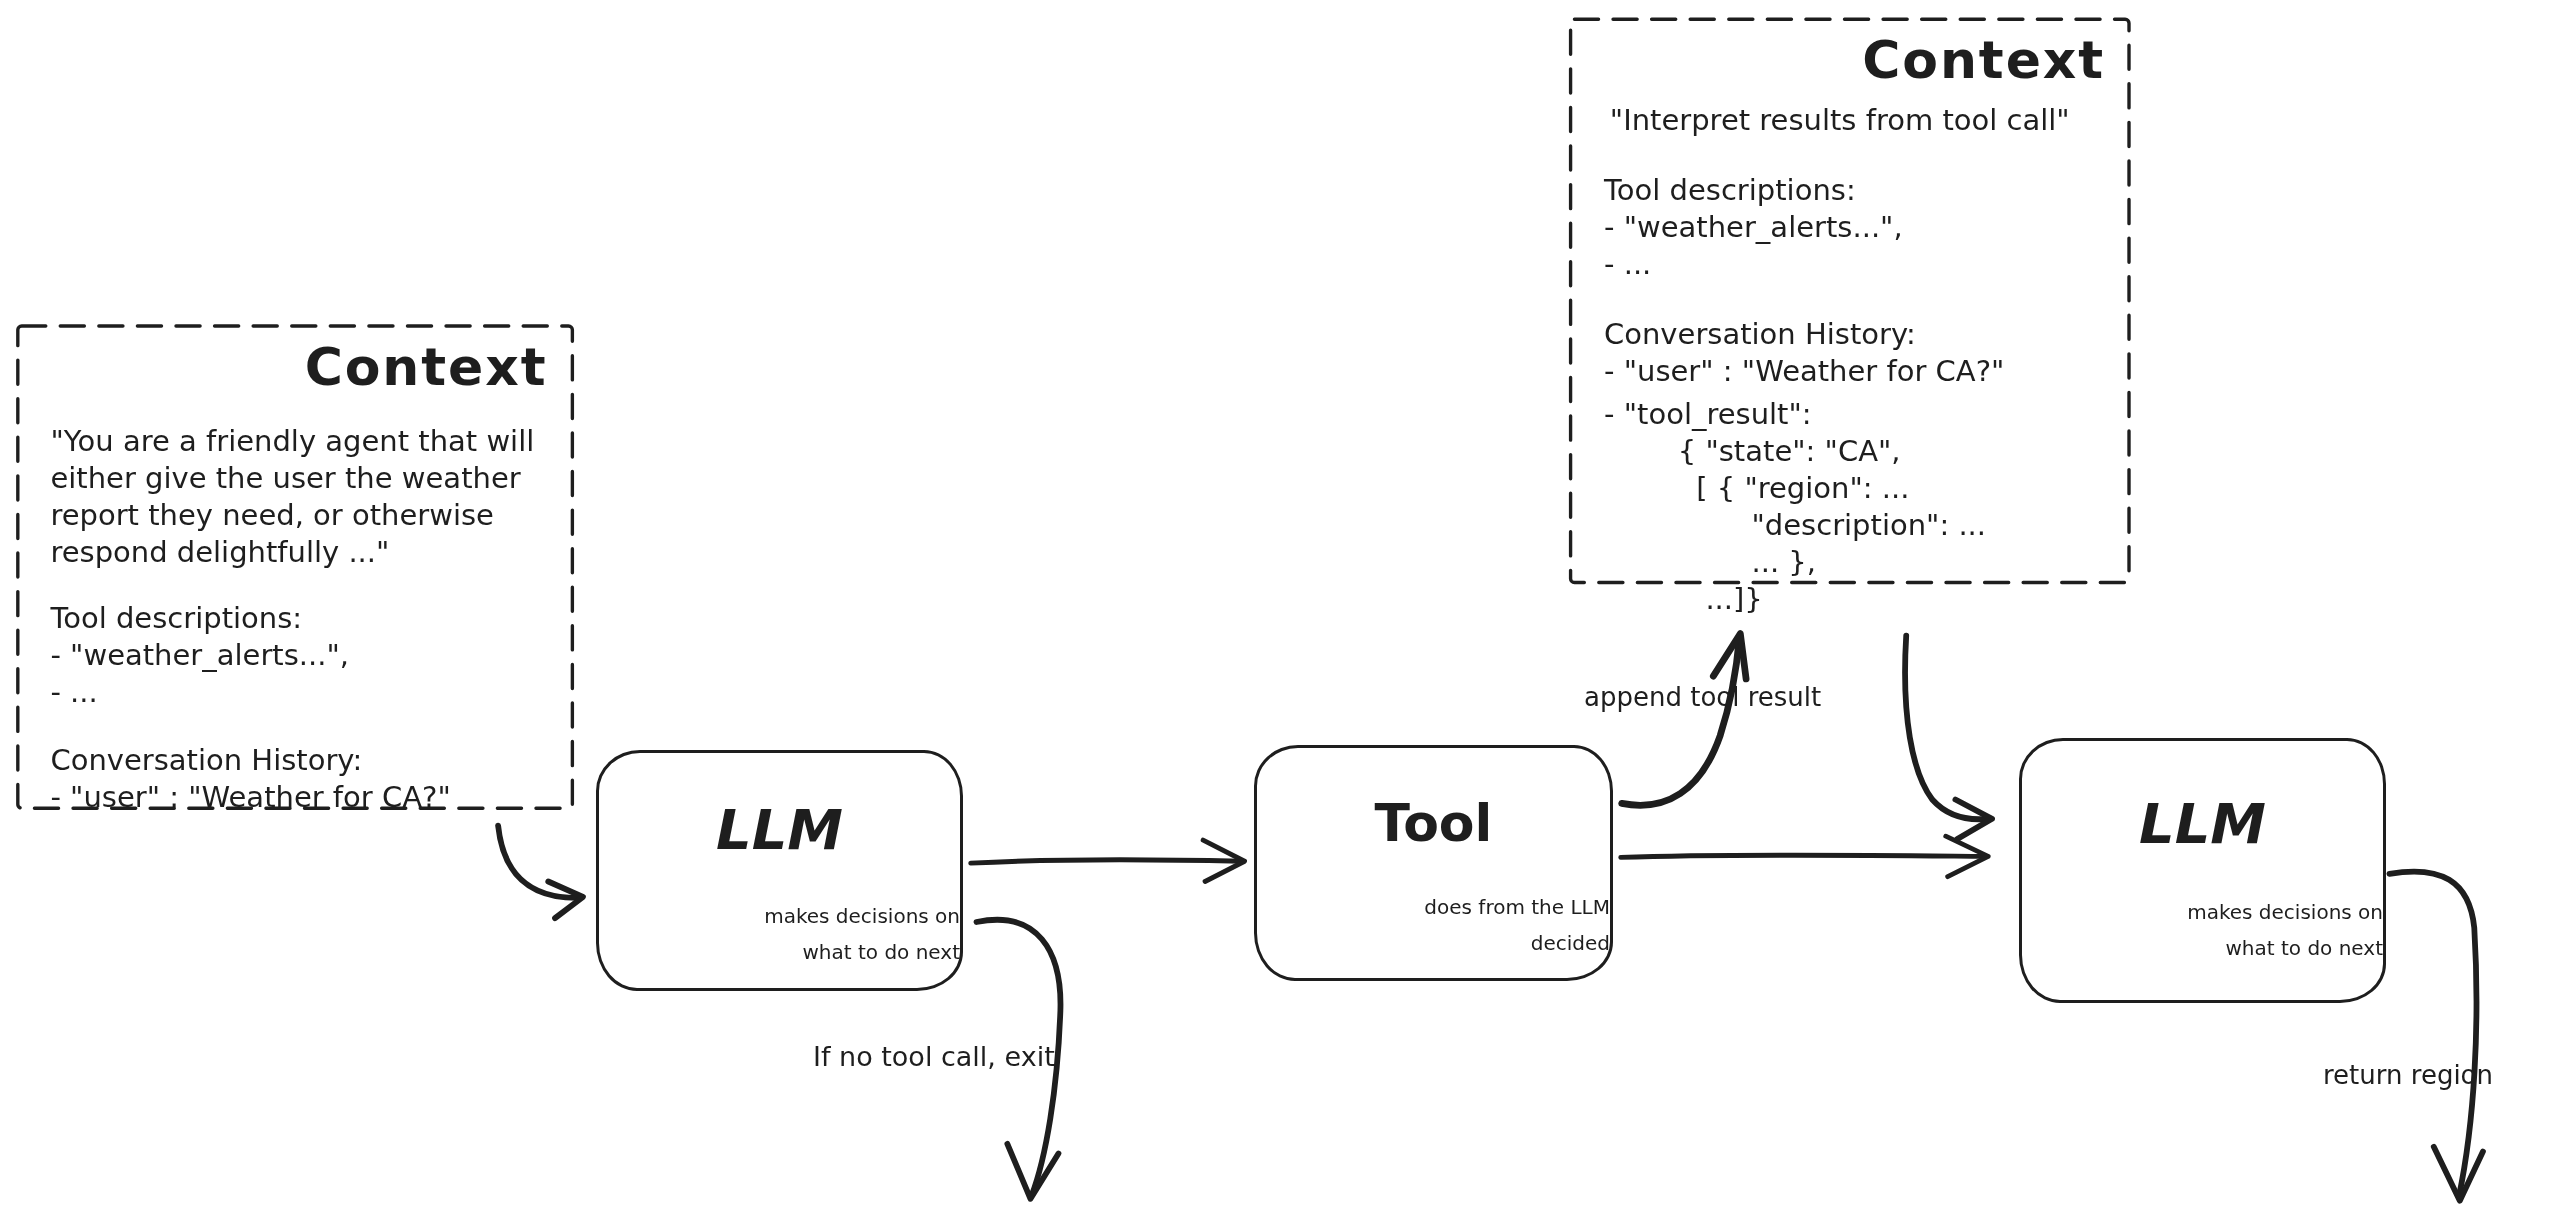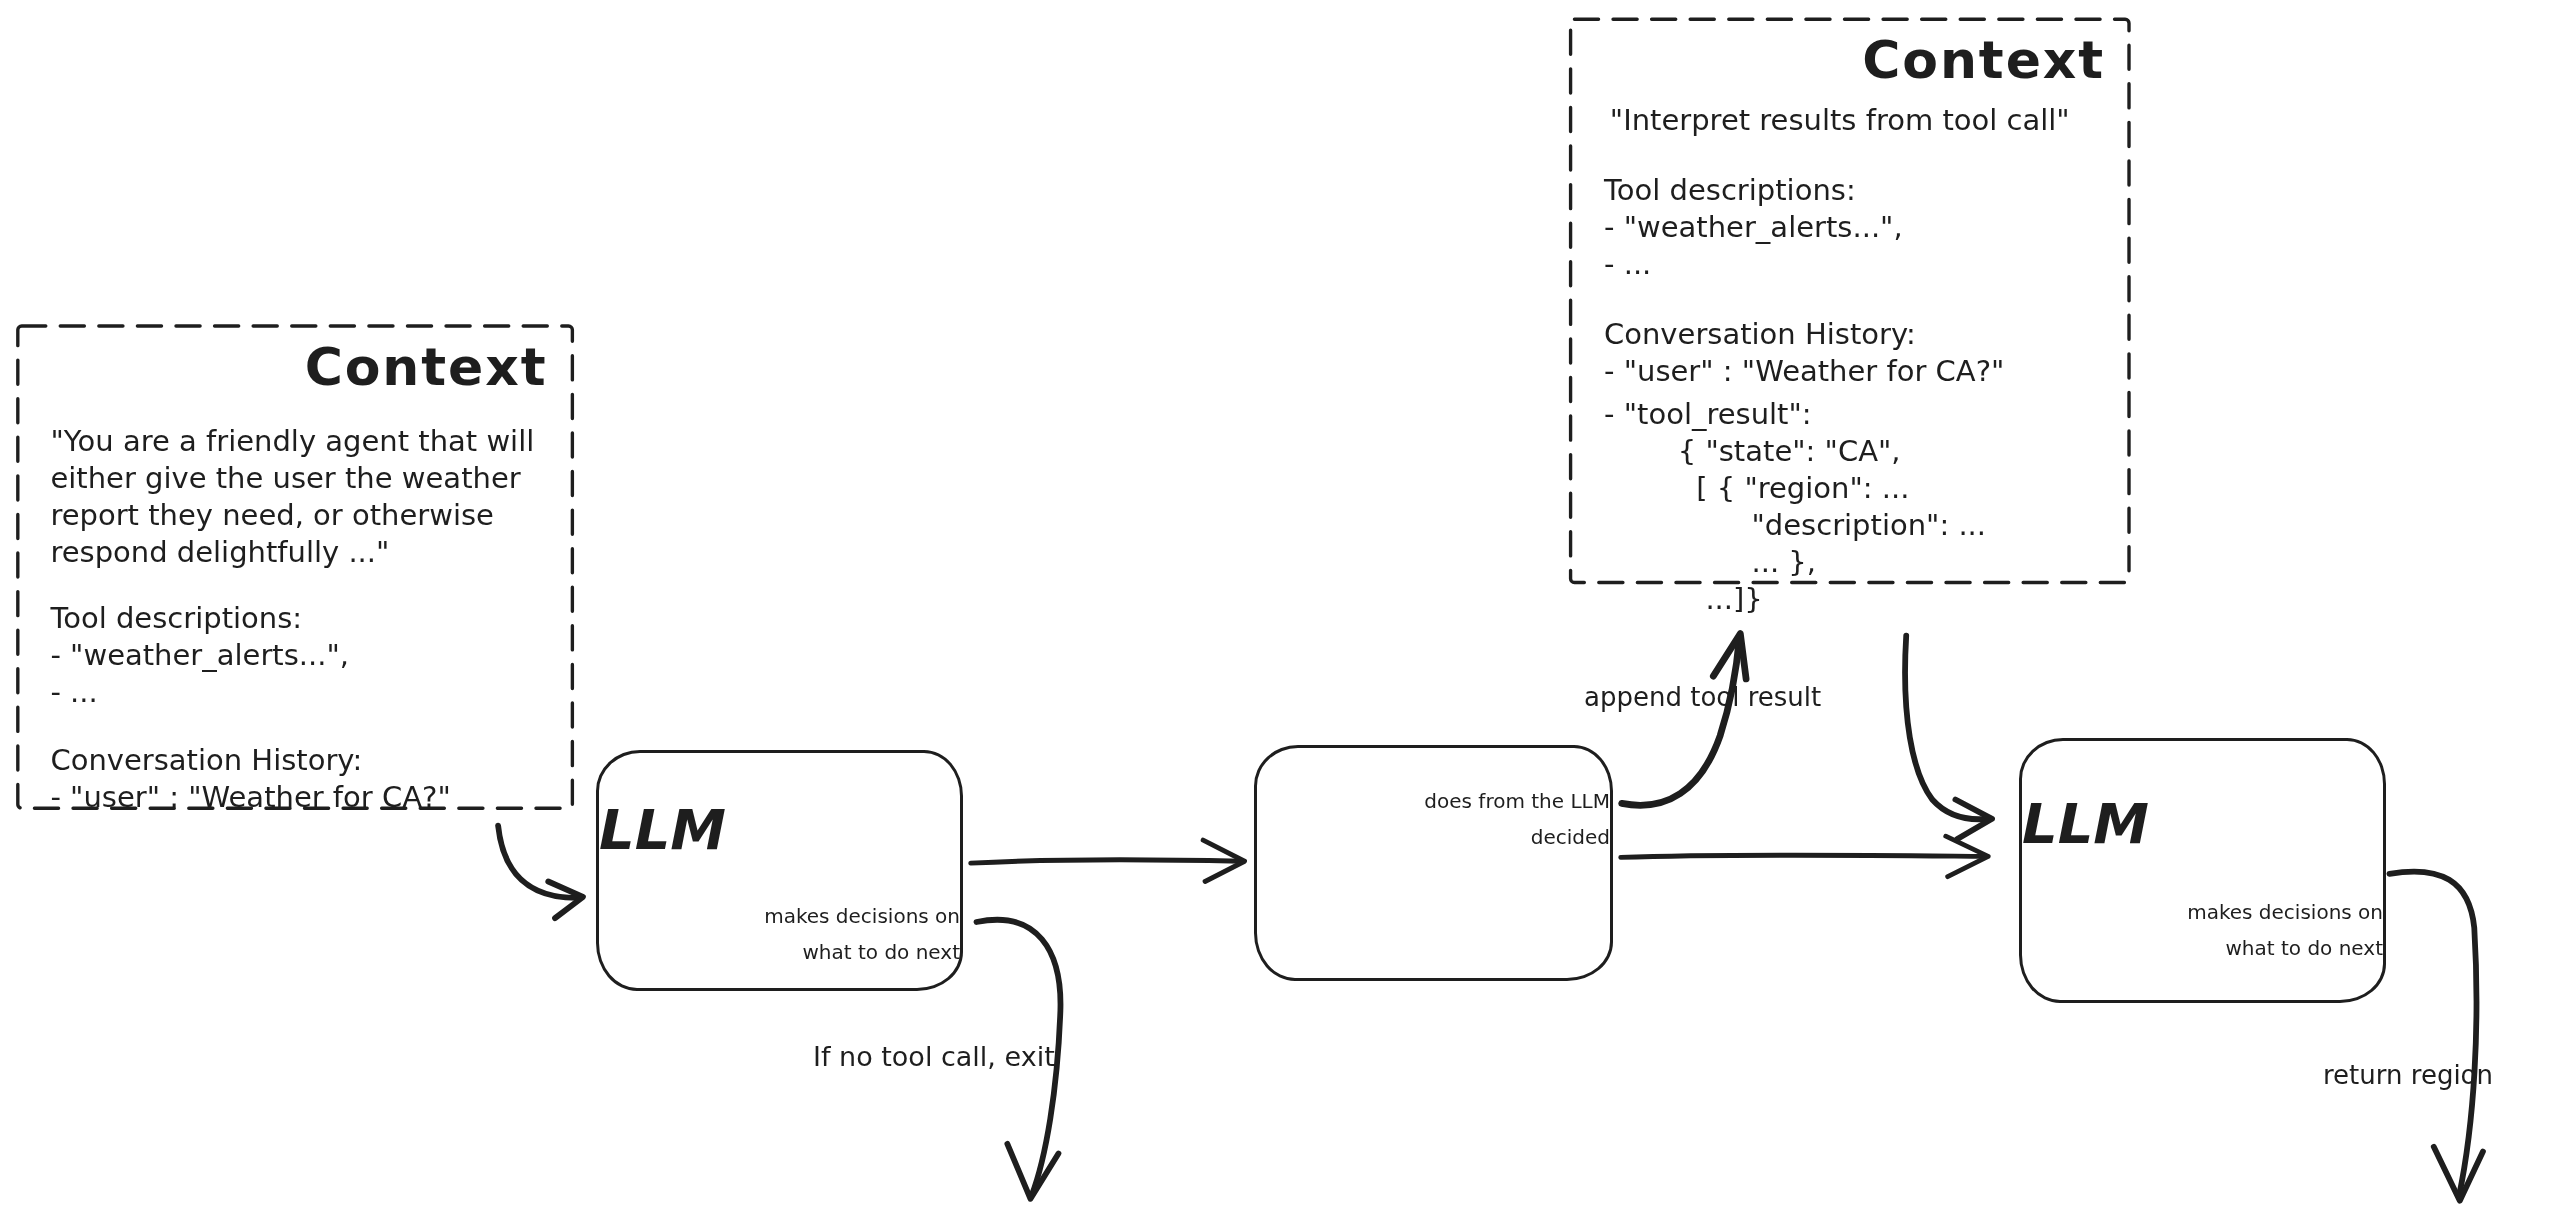--- a/index.html
+++ b/index.html
@@ -50,21 +50,21 @@
   .node {
     position: absolute;
     box-sizing: border-box;
     background: #ffffff;
     border: 3.9px solid #1e1e1e;
     border-radius: 44px 39px 46px 41px / 41px 46px 39px 48px;
   }
   .node-title {
     font-size: 56px;
     font-weight: 700;
-    text-align: left;
+    text-align: center;
     line-height: 62px;
   }
   .node-title.italic { font-style: italic; }
   #node-tool .node-title { font-size: 52px; }
   .node-sub {
     font-size: 20px;
     line-height: 36px;
     white-space: pre;
     text-align: right;
   }
@@ -152,20 +152,21 @@
            ...]}</div>
   </div>
 
   <div class="node" id="node-llm1">
     <div class="node-title italic">LLM</div>
     <div class="node-sub">makes decisions on
 what to do next</div>
   </div>
 
   <div class="node" id="node-tool">
+    <div class="node-title">Tool</div>
     <div class="node-sub">does from the LLM
 decided</div>
   </div>
 
   <div class="node" id="node-llm2">
     <div class="node-title italic">LLM</div>
     <div class="node-sub">makes decisions on
 what to do next</div>
   </div>
 

